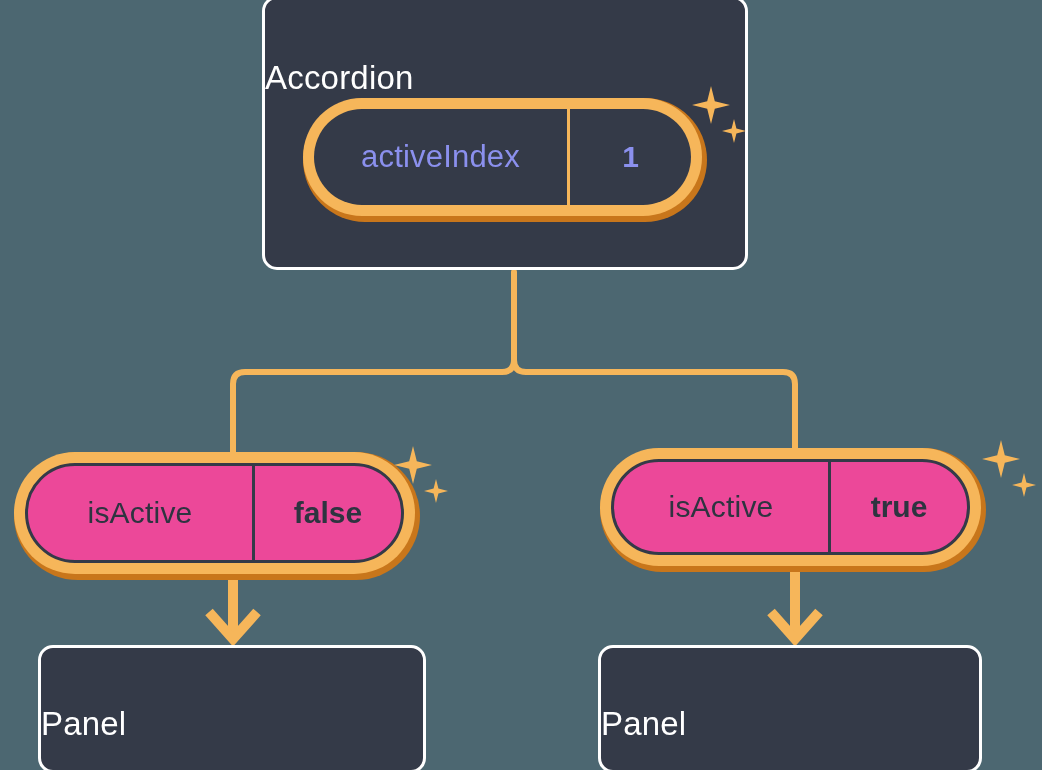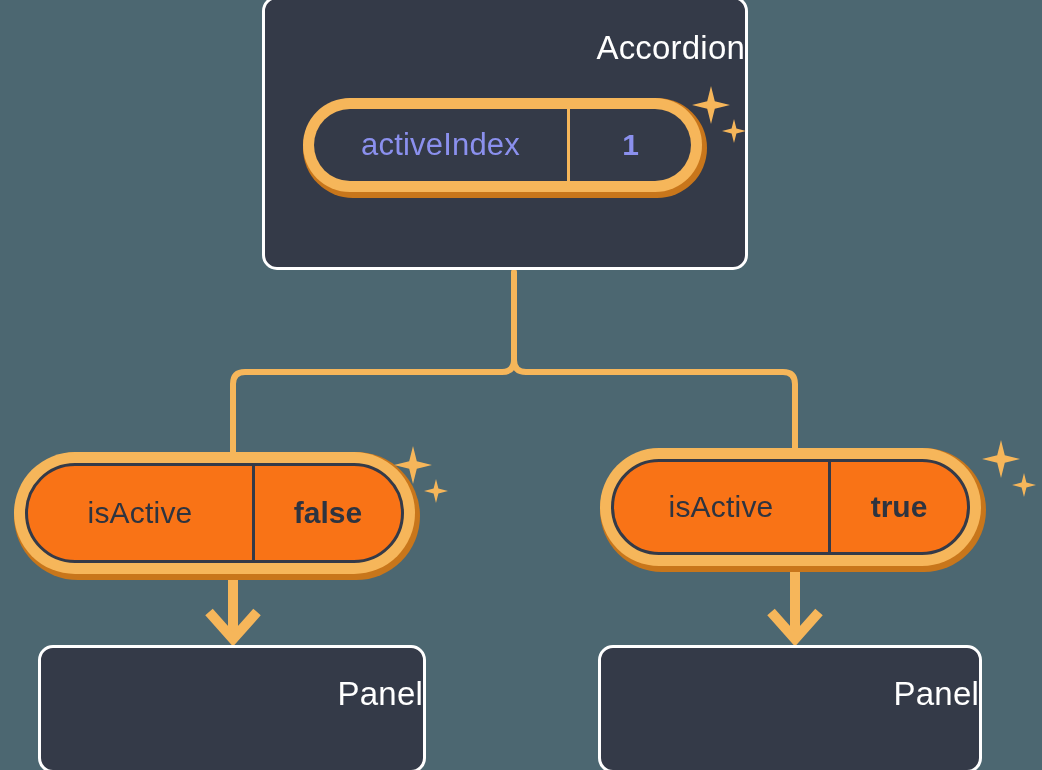--- a/index.html
+++ b/index.html
@@ -26,26 +26,27 @@
   .card {
     position:absolute;
     background:#343a48;
     border:3px solid #ffffff;
     border-radius:15px;
     z-index:2;
   }
   .card-title {
     position:absolute;
     left:0; right:0;
-    text-align:right;
+    text-align:left;
     color:#ffffff;
     font-size:33px;
     font-weight:400;
     letter-spacing:.2px;
     white-space:nowrap;
+    margin-top:30px;
   }
 
   #card-accordion { left:262px; top:-4px; width:486px; height:274px; }
   #card-accordion .card-title { top:30px; }
 
   #panel-left  { left:38px;  top:645px; width:388px; height:128px; }
   #panel-right { left:598px; top:645px; width:384px; height:128px; }
   #panel-left .card-title, #panel-right .card-title { top:27px; }
 
   
@@ -79,35 +80,35 @@
   }
   .pill .cell {
     display:flex;
     align-items:center;
     justify-content:center;
     white-space:nowrap;
   }
   .pill .divider { width:3px; flex:0 0 auto; }
 
   
-  #pill-activeindex { left:303px; top:98px; width:404px; height:100px; }
+  #pill-activeindex { left:303px; top:98px; width:404px; height:124px; }
   #pill-activeindex .inner { background:#343a48; }
   #pill-activeindex .divider { background:#f6b65a; }
   #pill-activeindex .k {
     flex:0 0 253px;
     color:#8b90ee; font-size:31px; font-weight:400; letter-spacing:.2px;
   }
   #pill-activeindex .v {
     flex:1 1 auto;
     color:#8b90ee; font-size:30px; font-weight:bold;
   }
 
   
   .pill-bool .inner {
-    background:#f97316;
+    background:#ec4899;
     border:3px solid #343a48;
   }
   .pill-bool .divider { background:#343a48; }
   .pill-bool .k {
     color:#2e3440; font-size:30px; font-weight:400; letter-spacing:.2px;
   }
   .pill-bool .v {
     color:#2e3440; font-size:30px; font-weight:bold;
   }
 

